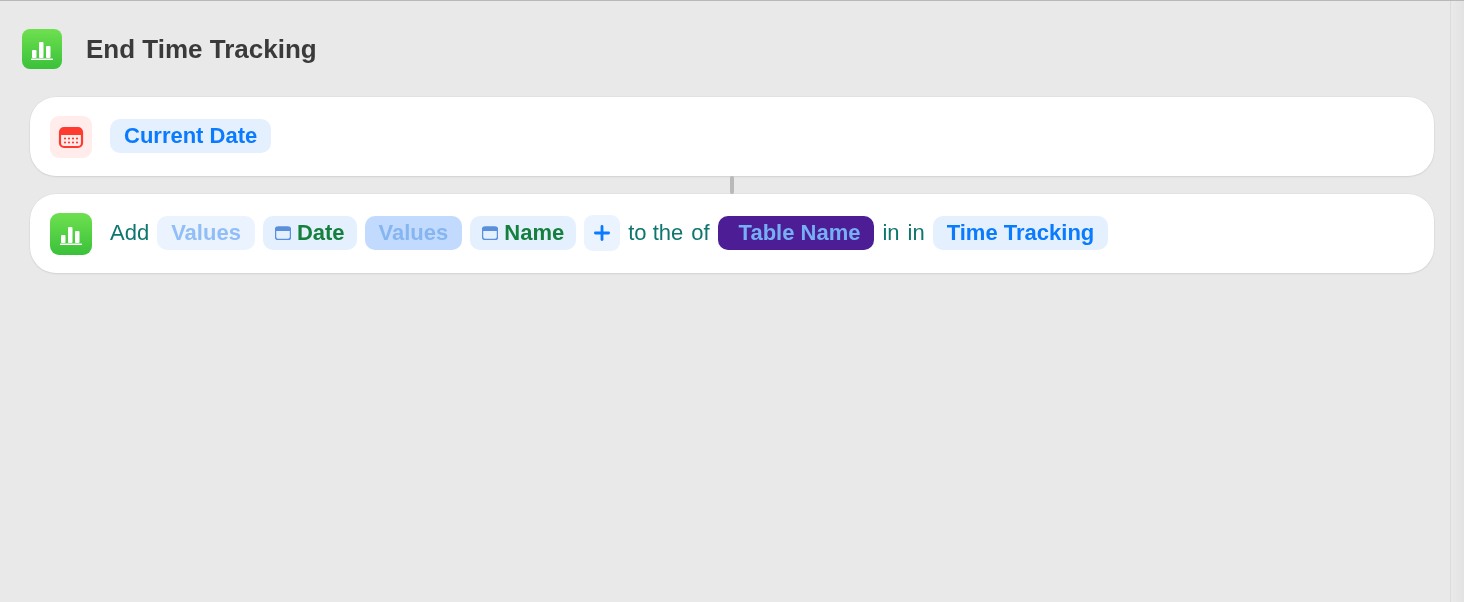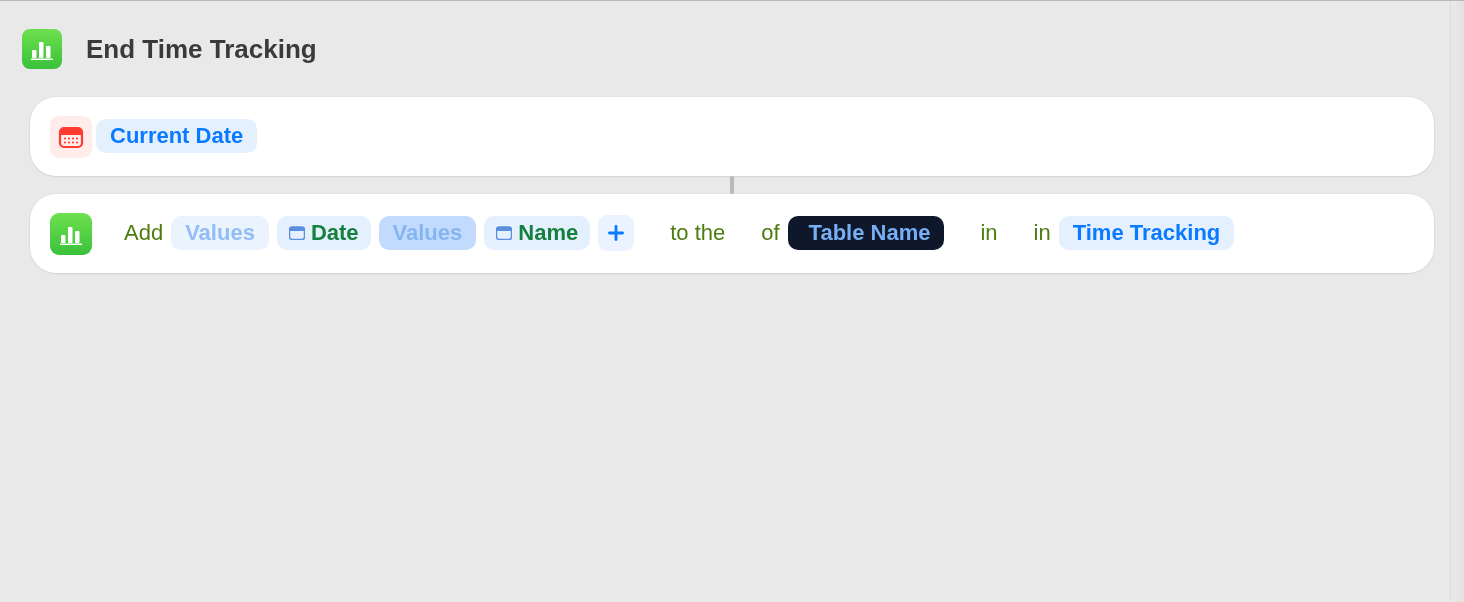--- a/index.html
+++ b/index.html
@@ -47,21 +47,21 @@
       padding: 0 40px;
     }
     .card {
       width: 1404px;
       background: #ffffff;
       border-radius: 26px;
       box-shadow: 0 0 0 0.5px rgba(0,0,0,0.05), 0 1px 2px rgba(0,0,0,0.08);
       padding: 18px 20px;
       display: flex;
       align-items: flex-start;
-      gap: 4px;
+      gap: 18px;
     }
     .connector {
       width: 4px;
       height: 18px;
       background: #b9b9b9;
       border-radius: 2px;
     }
     .card-icon {
       width: 42px;
       height: 42px;
@@ -81,43 +81,42 @@
     .card-content {
       display: flex;
       flex-wrap: wrap;
       align-items: center;
       gap: 10px 8px;
       row-gap: 14px;
       font-size: 22px;
       min-height: 42px;
     }
     .static-text {
-      color: #4d7c0f;
+      color: #0f766e;
       font-weight: 500;
-      margin-left: 28px;
     }
     .token {
       display: inline-flex;
       align-items: center;
       gap: 6px;
       padding: 4px 14px;
       border-radius: 10px;
       font-weight: 600;
       cursor: pointer;
     }
     .token-light {
       background: #e4f0fe;
       color: #0a7aff;
     }
     .token-light-placeholder {
       background: #eaf3fe;
       color: #91bef6;
     }
     .token-light-placeholder-strong {
-      background: #0f172a;
+      background: #4c1d95;
       color: #76aff4;
       padding-left: 21px;
     }
     .token-selected {
       background: #c2dafd;
       color: #86b6f1;
     }
     .token-variable {
       background: #e4f0fe;
       color: #15803d;

